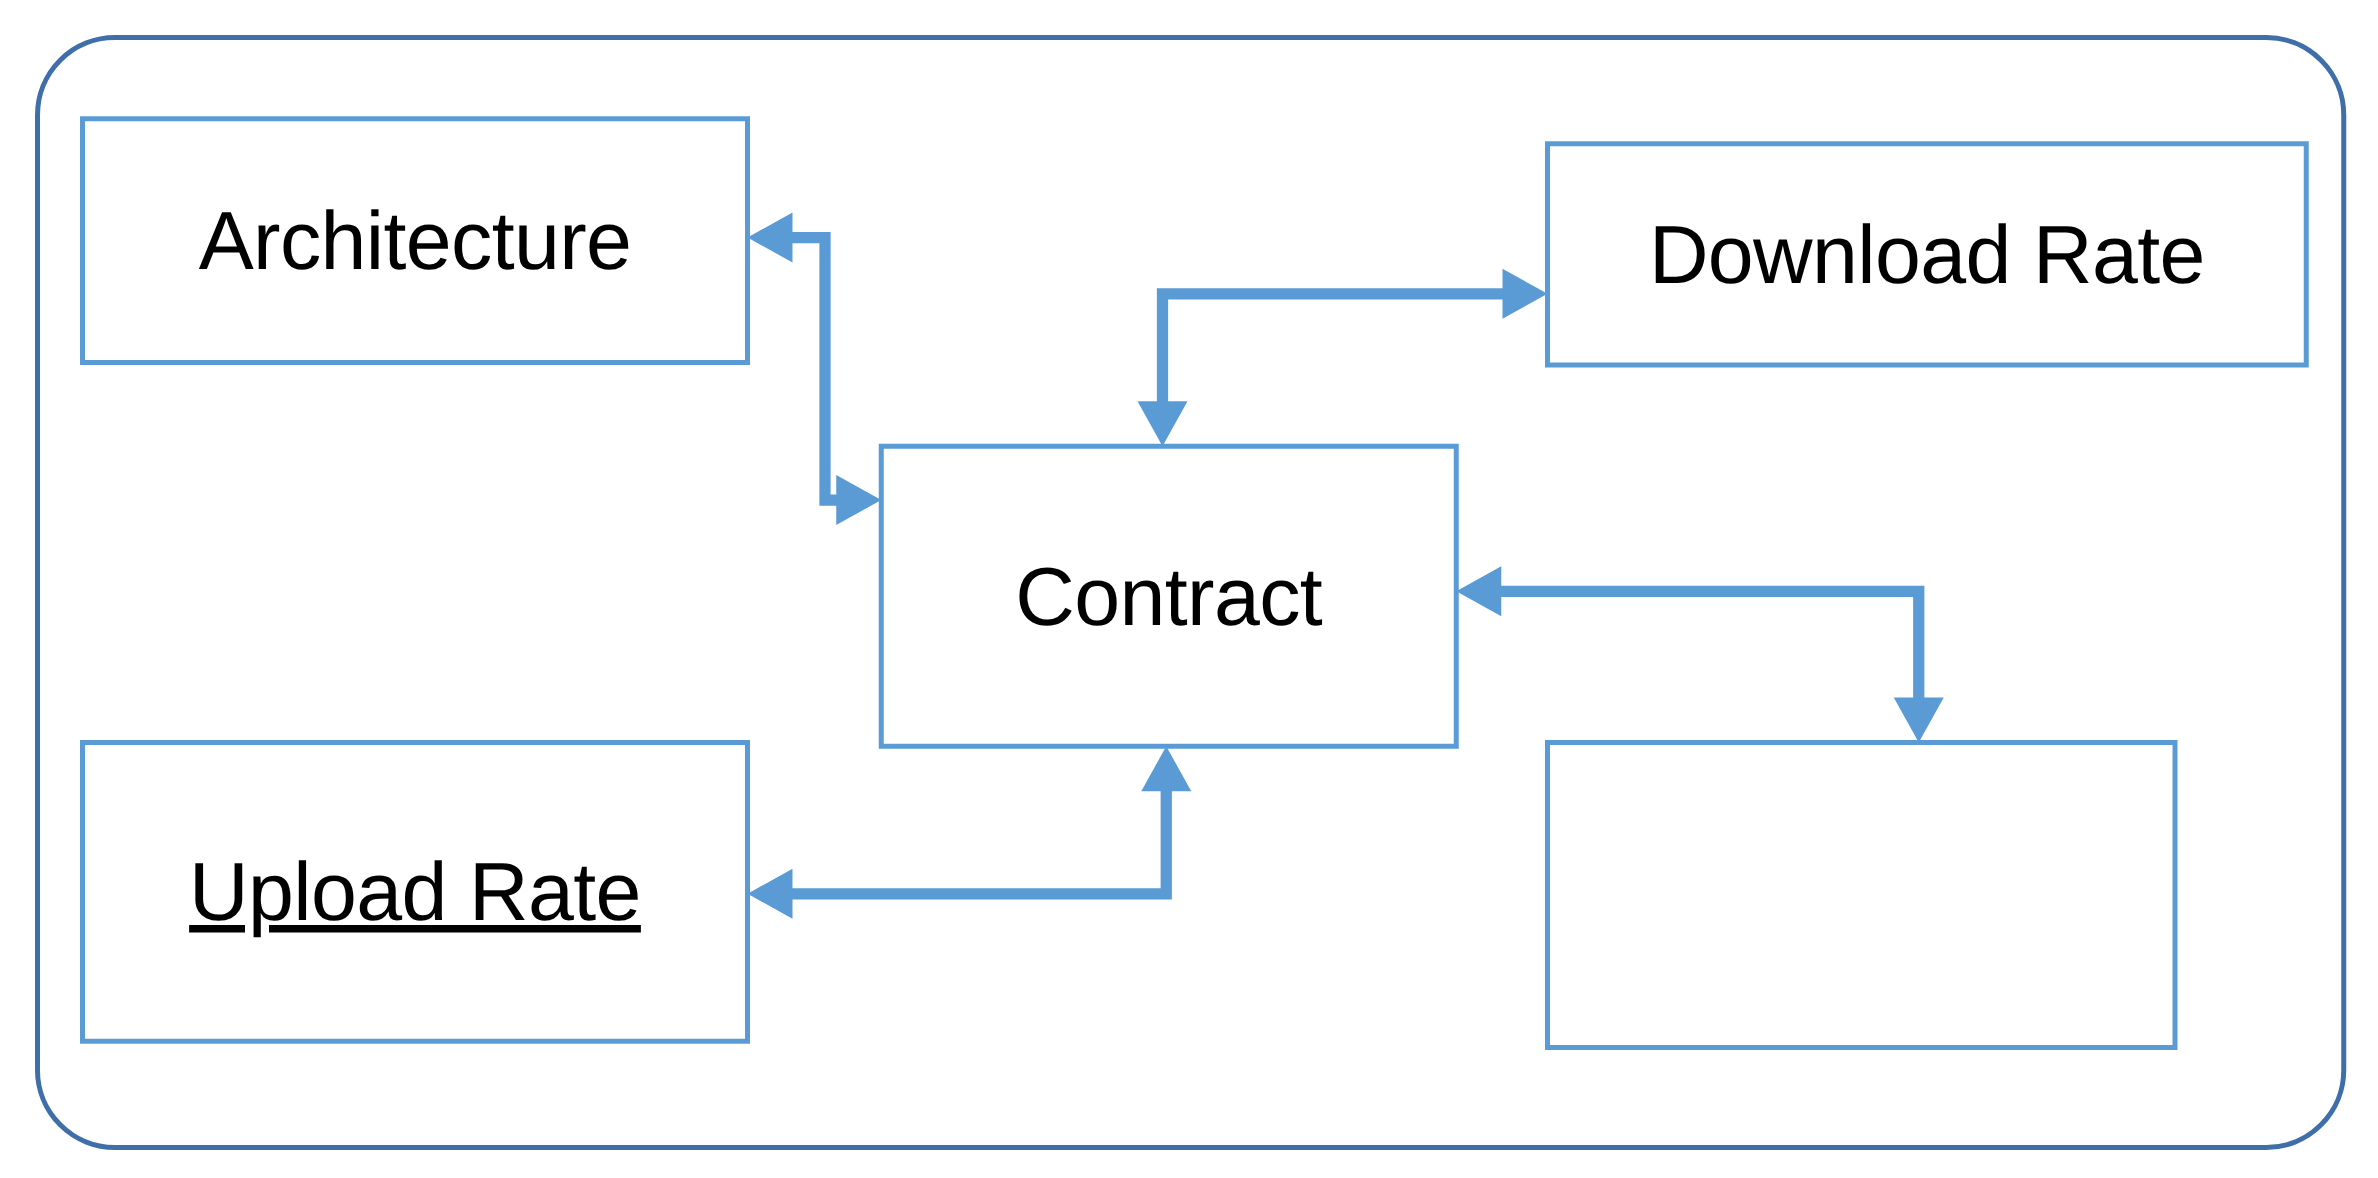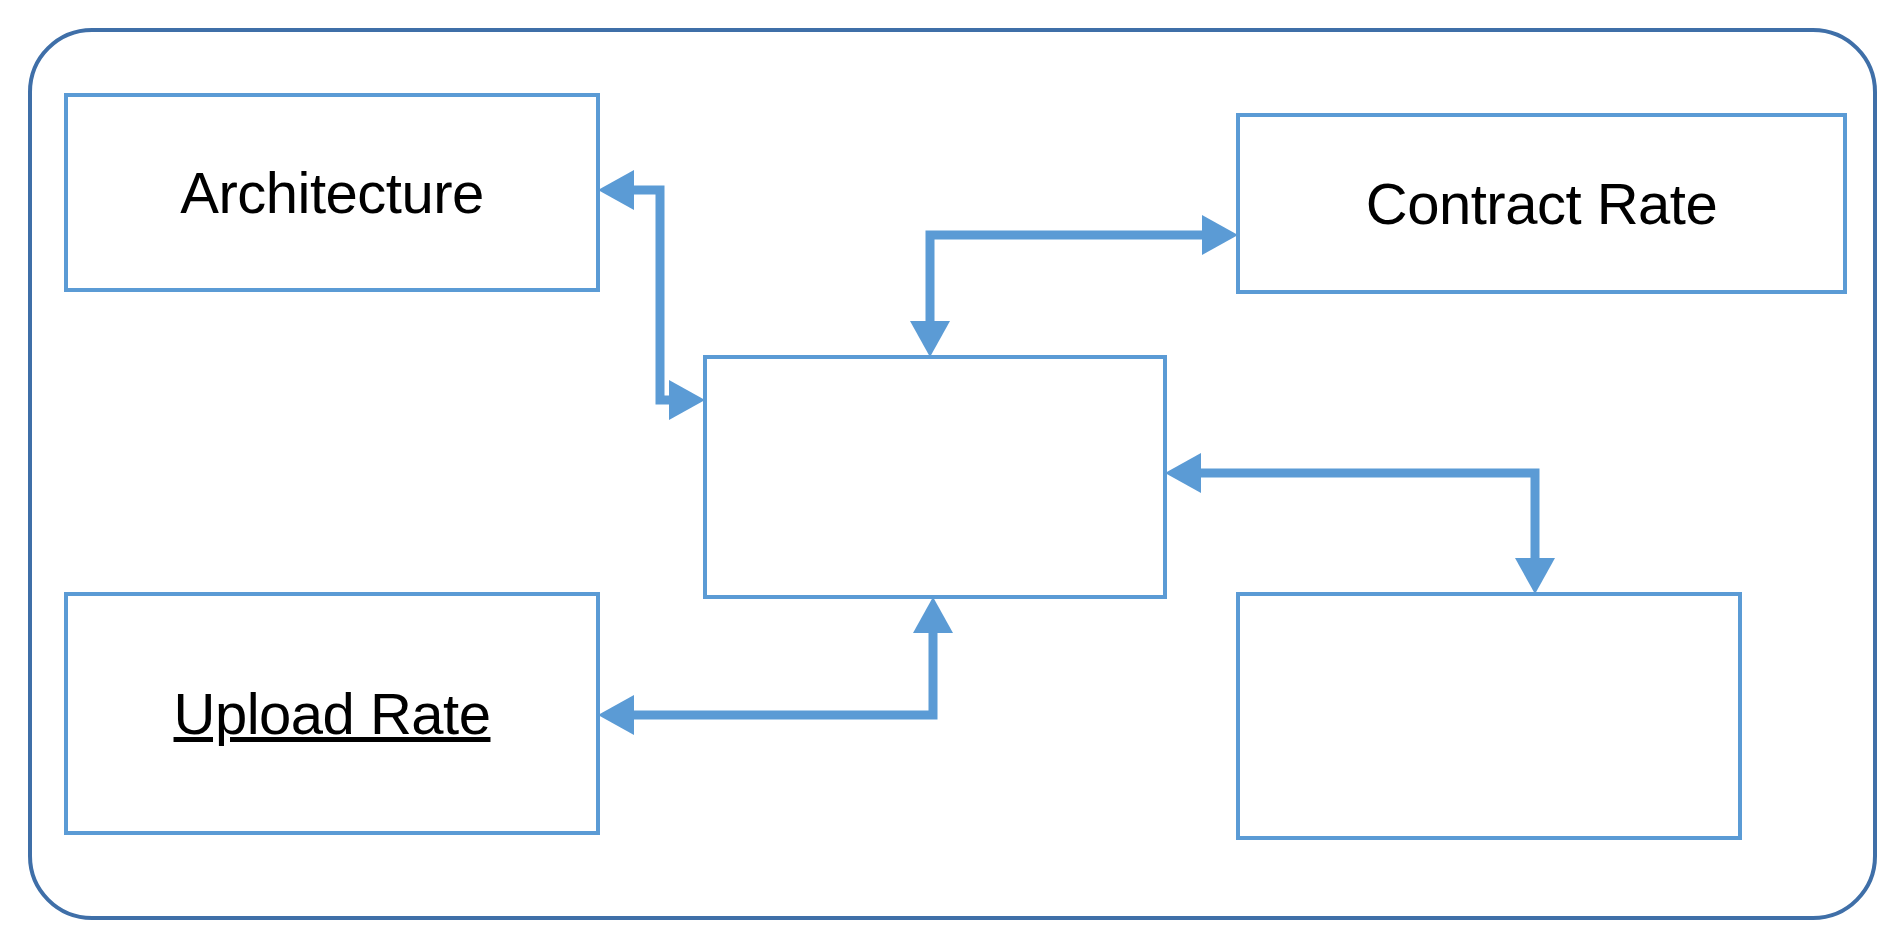--- a/index.html
+++ b/index.html
@@ -27,21 +27,21 @@
   }
   .node-label {
     position: absolute;
     display: flex;
     align-items: center;
     justify-content: center;
     text-align: center;
     color: #000000;
     font-family: "Liberation Sans", sans-serif;
     font-weight: 400;
-    font-size: 58px;
+    font-size: 66px;
     line-height: 1.1;
     letter-spacing: -0.5px;
     white-space: nowrap;
     pointer-events: none;
   }
   #lbl-architecture   { left: 66px;   top: 95px;  width: 532px; height: 195px; }
   #lbl-download-rate  { left: 1238px; top: 115px; width: 607px; height: 177px; }
   #lbl-contract       { left: 705px;  top: 357px; width: 460px; height: 240px; }
   #lbl-upload-rate    { left: 66px;   top: 594px; width: 532px; height: 239px; text-decoration: underline; }
   #lbl-s-nssai        { left: 1238px; top: 594px; width: 502px; height: 244px; }
@@ -86,19 +86,20 @@
     <g>
       <polyline points="933,613 933,715 614,715" fill="none" stroke="#5B9BD5" stroke-width="9" stroke-linejoin="miter"></polyline>
       <polygon points="933,597 913,633 953,633" fill="#5B9BD5"></polygon>
       <polygon points="598,715 634,695 634,735" fill="#5B9BD5"></polygon>
     </g>
 
   </svg>
 
   <div class="node-label" id="lbl-architecture">Architecture</div>
 
-  <div class="node-label" id="lbl-download-rate">Contract Rate</div>
+  <div class="node-label" id="lbl-download-rate">Download Rate</div>
 
+  <div class="node-label" id="lbl-contract">Contract</div>
 
   <div class="node-label" id="lbl-upload-rate">Upload Rate</div>
 
 
 </div>
 
 </body></html>

